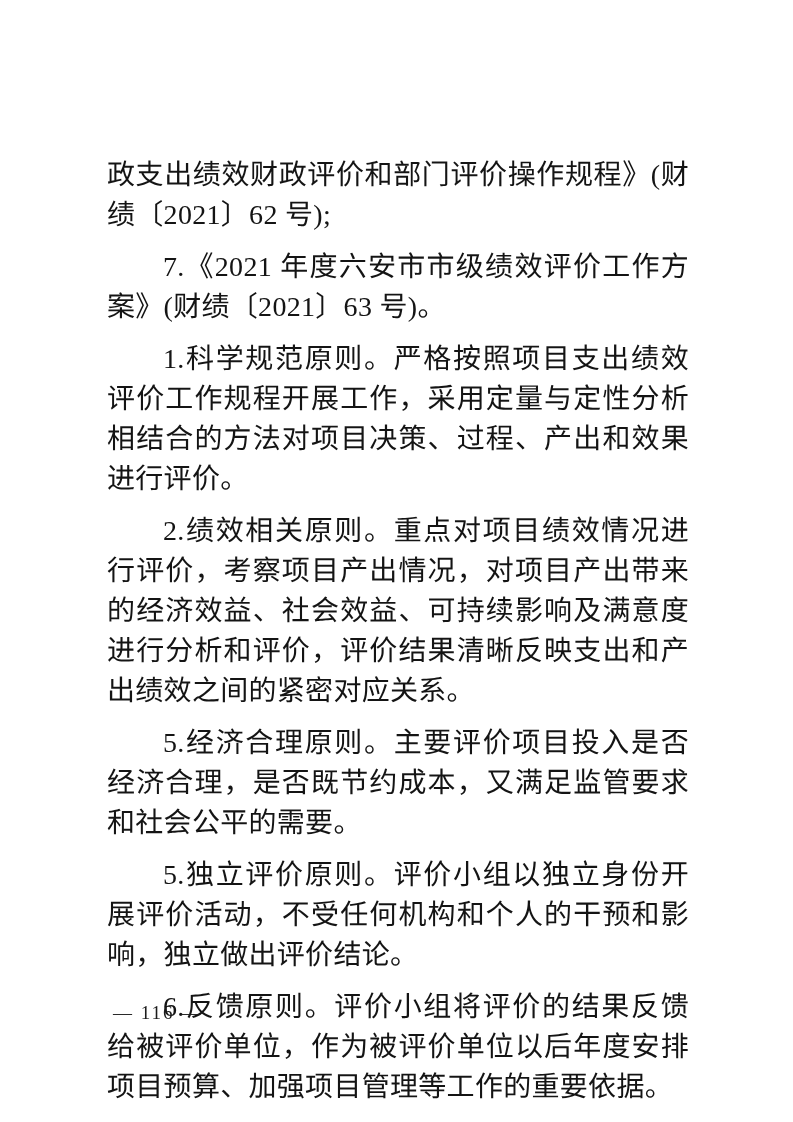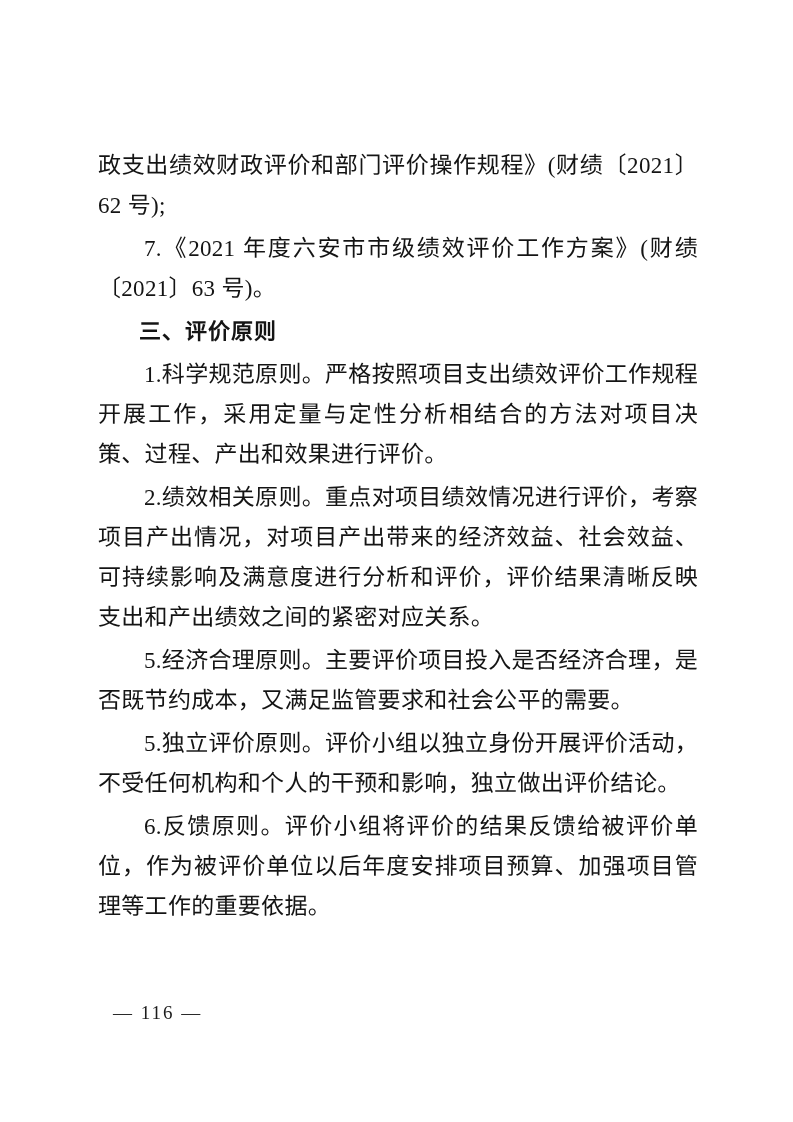--- a/index.html
+++ b/index.html
@@ -16,22 +16,22 @@
     font-family: "Liberation Serif", "DejaVu Serif", serif;
     color: #141414;
   }
   .content {
     position: absolute;
     left: 95px;
     top: 143px;
     width: 606px;
   }
   .para {
-    margin: 3px;
-    font-size: 23px;
+    margin: 12px;
+    font-size: 28px;
     line-height: 40px;
     text-align: justify;
     text-justify: inter-character;
     text-indent: 2em;
     letter-spacing: 0.3px;
     word-break: break-all;
   }
   .para.no-indent {
     text-indent: 0;
   }
@@ -55,21 +55,20 @@
     font-family: Liberation Serif, serif;
   }
 </style>
 </head>
 <body>
 
 <div class="page">
   <div class="content">
     <p class="para no-indent">政支出绩效财政评价和部门评价操作规程》(财绩〔2021〕62 号);</p>
     <p class="para">7.《2021 年度六安市市级绩效评价工作方案》(财绩〔2021〕63 号)。</p>
-    <h2 class="heading">三、评价原则</h2>
     <p class="para">1.科学规范原则。严格按照项目支出绩效评价工作规程开展工作，采用定量与定性分析相结合的方法对项目决策、过程、产出和效果进行评价。</p>
     <p class="para">2.绩效相关原则。重点对项目绩效情况进行评价，考察项目产出情况，对项目产出带来的经济效益、社会效益、可持续影响及满意度进行分析和评价，评价结果清晰反映支出和产出绩效之间的紧密对应关系。</p>
     <p class="para">5.经济合理原则。主要评价项目投入是否经济合理，是否既节约成本，又满足监管要求和社会公平的需要。</p>
     <p class="para">5.独立评价原则。评价小组以独立身份开展评价活动，不受任何机构和个人的干预和影响，独立做出评价结论。</p>
     <p class="para">6.反馈原则。评价小组将评价的结果反馈给被评价单位，作为被评价单位以后年度安排项目预算、加强项目管理等工作的重要依据。</p>
   </div>
   <div class="footer">— 116 —</div>
 </div>
 
 </body></html>

